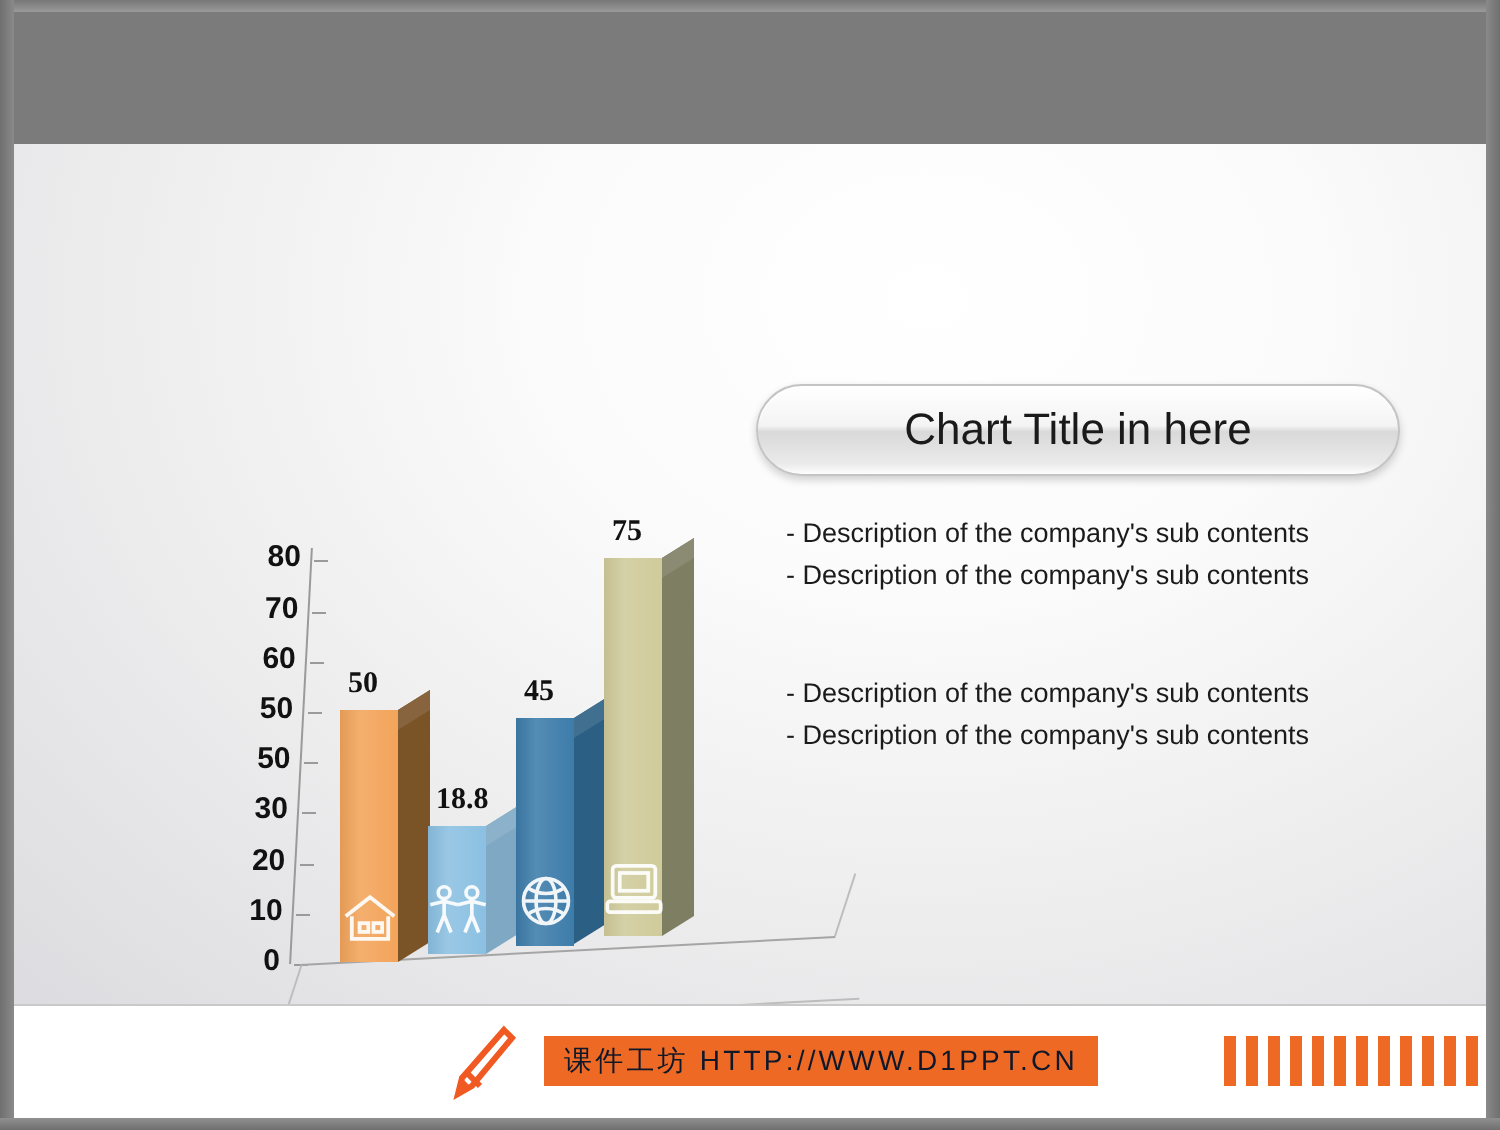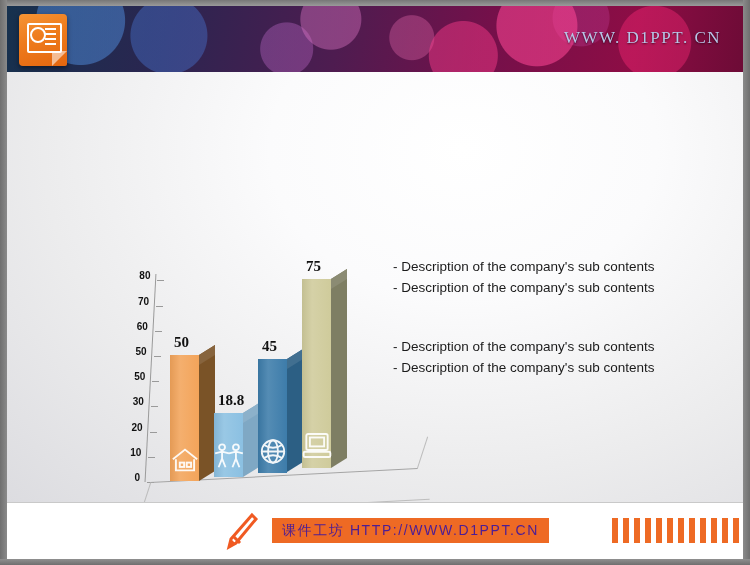--- a/index.html
+++ b/index.html
@@ -78,21 +78,21 @@
   .body{
     position:absolute;left:7px;top:72px;width:736px;height:430px;
     background:
       radial-gradient(ellipse at 62% 18%, #ffffff 0%, #fbfbfc 30%, #ececed 65%, #dcdce0 100%);
   }
 
   
   .chart{position:absolute;left:95px;top:120px;width:340px;height:300px;}
   .ytick{
     position:absolute;right:30px;
-    font-size:10px;font-weight:bold;color:#111;
+    font-size:15px;font-weight:bold;color:#111;
     font-family:"Liberation Sans",sans-serif;text-align:right;width:34px;
   }
   .ytickmark{position:absolute;height:1px;width:7px;background:#9a9a9a;}
   .yaxis-line{
     position:absolute;width:1px;background:#9a9a9a;
   }
   .floor-line{position:absolute;height:1px;background:#a5a5a5;}
   .floor-line2{position:absolute;height:1px;background:#bdbdbd;}
 
   .bar{position:absolute;}
@@ -137,50 +137,37 @@
     background:#ffffff;
   }
   .footer-sep{position:absolute;left:0;top:0;width:736px;height:1px;background:#c9c9c9;}
   .pen{position:absolute;left:222px;top:509px;width:40px;height:44px;}
   .footer-band{
     position:absolute;left:272px;top:518px;height:25px;
     background:#EE6A24;display:flex;align-items:center;
     padding:0 10px;box-sizing:border-box;
   }
   .footer-band span{
-    color:#4c1d95;font-size:14px;letter-spacing:1.6px;
+    color:#0f172a;font-size:14px;letter-spacing:1.6px;
     font-family:"Liberation Sans",sans-serif;white-space:nowrap;
   }
   .stripes{position:absolute;left:612px;top:518px;height:25px;width:131px;
     display:flex;gap:5px;}
   .stripes i{display:block;width:6px;height:25px;background:#EE6A24;}
 </style>
 </head>
 <body>
 
 <div class="slide">
 
   <div class="frame-top"></div>
   <div class="frame-left"></div>
   <div class="frame-right"></div>
   <div class="frame-bottom"></div>
 
-  <div class="header">
-    <div class="logo">
-      <div class="logo-page"></div>
-      <div class="logo-inner"></div>
-      <div class="logo-pie"></div>
-      <div class="logo-line l1"></div>
-      <div class="logo-line l2"></div>
-      <div class="logo-line l3"></div>
-      <div class="logo-line l4"></div>
-      <div class="logo-fold"></div>
-    </div>
-    <div class="header-url">WWW. D1PPT. CN</div>
-  </div>
 
   <div class="body">
 
     <div class="chart" id="chart">
         <div class="yaxis-line" style="left: 48px; top: 82.4px; height: 207.6px; transform: skewX(-3deg);"></div>
         <div class="ytick" style="top: 280px; right: 302px;">0</div>
         <div class="ytickmark" style="left: 45px; top: 290px;"></div>
         <div class="ytick" style="top: 254.8px; right: 300.69px;">10</div>
         <div class="ytickmark" style="left: 46.3104px; top: 264.8px;"></div>
         <div class="ytick" style="top: 229.6px; right: 299.379px;">20</div>
@@ -253,20 +240,23 @@
                 <rect x="6" y="3" width="24" height="18" rx="2"></rect>
                 <rect x="10" y="7" width="16" height="10"></rect>
                 <rect x="3" y="23" width="30" height="6" rx="1.5"></rect>
               </g>
             </svg></div>
         </div>
         <div class="datalabel" style="left: 204px; top: 66.44px;">75</div>
         <div class="xlabel" style="left: 93px; top: 315px;">1st Qtr</div>
       </div>
 
+    <div class="title-pill">
+      <span>Chart Title in here</span>
+    </div>
 
     <div class="section" style="top:185px;">
       <div class="sec-sub">- Description of the company's sub contents</div>
       <div class="sec-sub">- Description of the company's sub contents</div>
     </div>
 
     <div class="section" style="top:265px;">
       <div class="sec-sub">- Description of the company's sub contents</div>
       <div class="sec-sub">- Description of the company's sub contents</div>
     </div>

